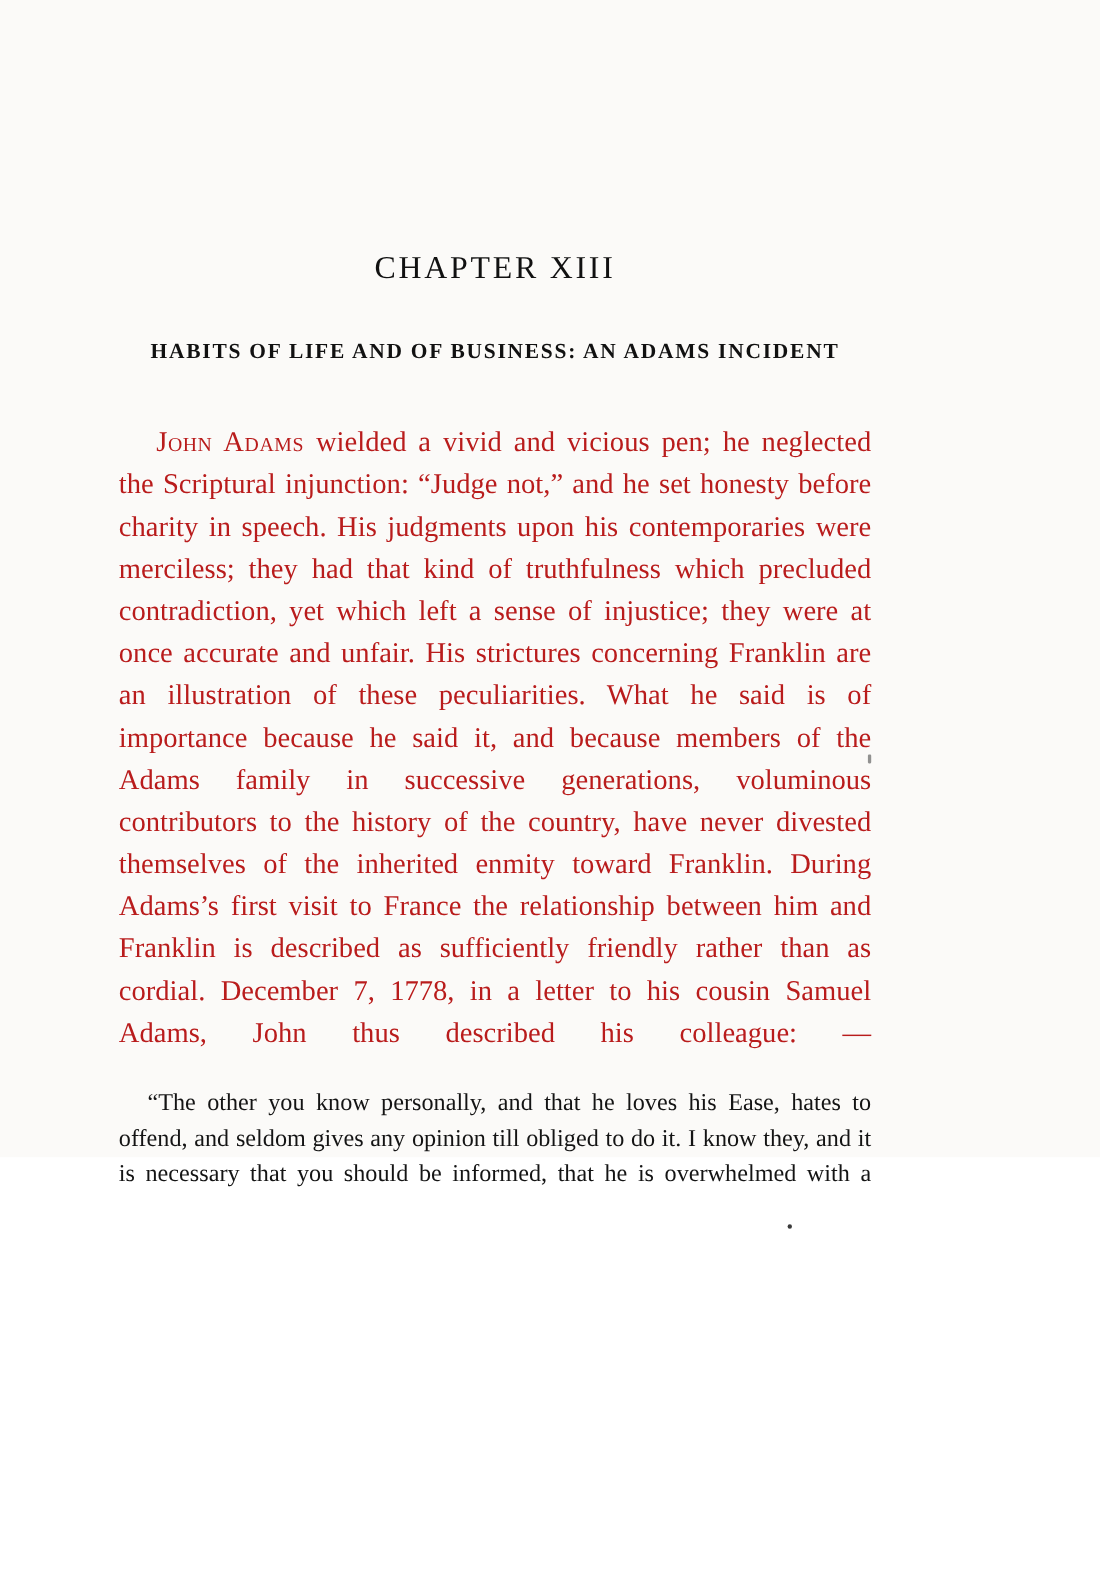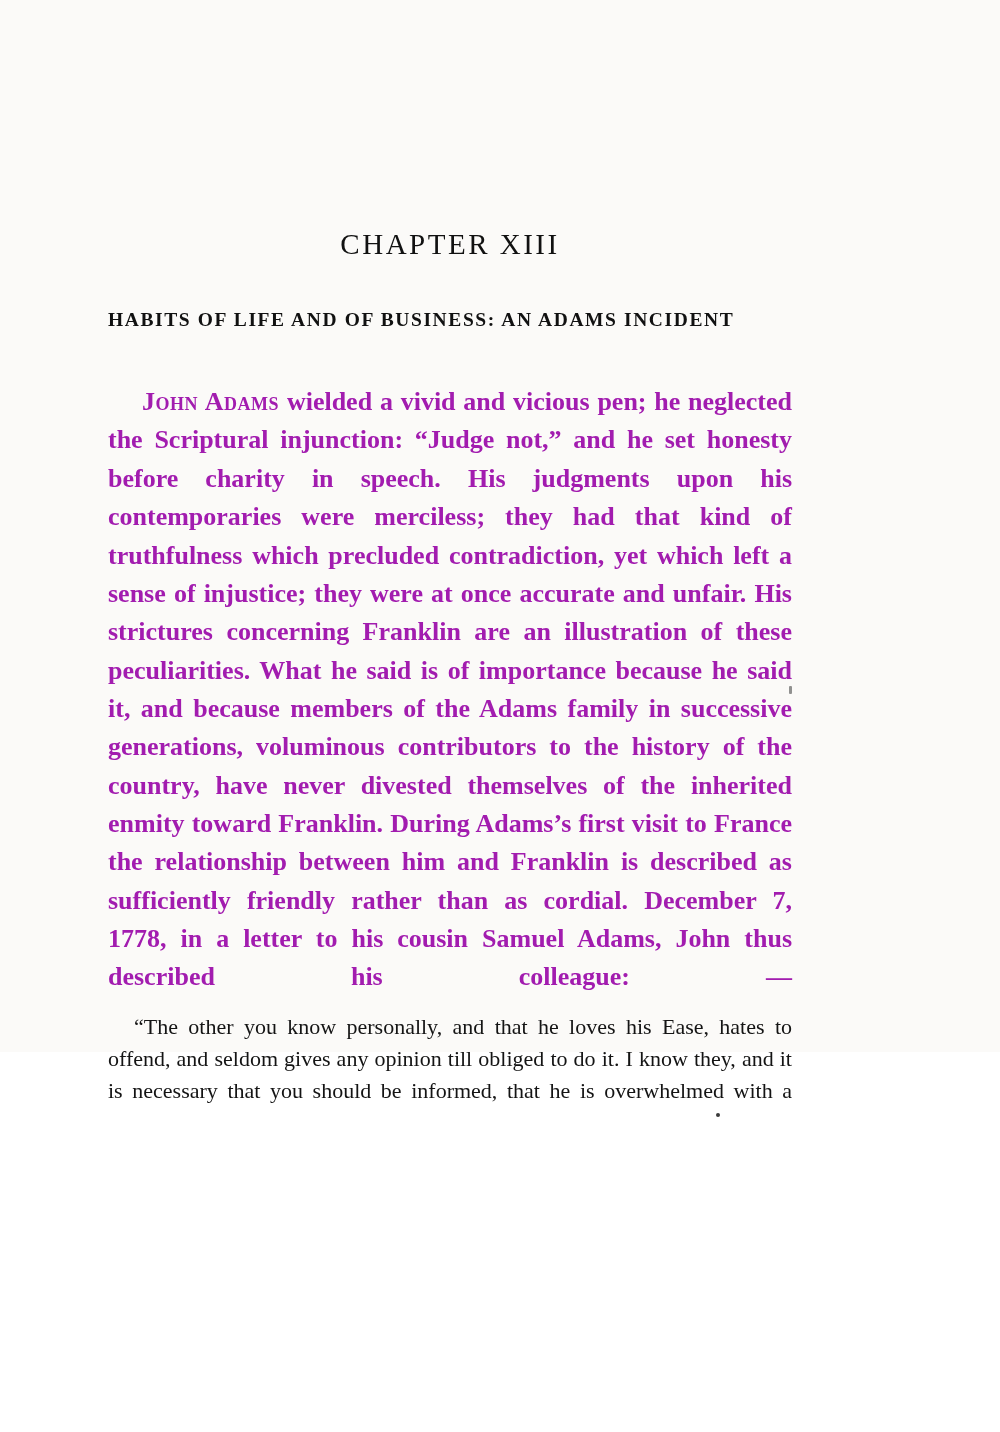--- a/index.html
+++ b/index.html
@@ -31,38 +31,37 @@
   .chapter-heading {
     text-align: center;
     font-size: 29px;
     letter-spacing: 2.5px;
     font-variant: small-caps;
     margin: 0 0 42px 0;
     font-weight: normal;
     color: #111;
   }
   .chapter-subtitle {
-    text-align: left;
+    text-align: center;
     font-size: 19.5px;
     letter-spacing: 1.6px;
     font-weight: bold;
     line-height: 1.75;
     margin: 0 0 46px 0;
     color: #111;
   }
   .body-par {
     font-size: 26px;
     line-height: 1.475;
     text-align: justify;
     text-align-last: justify;
-    margin: 0 0 14px 0;
+    margin: 0 0 28px 0;
     text-indent: 34px;
-    color: #a21caf;
+    color: #b91c1c;
     word-spacing: 0.5px;
-    font-weight: bold;
   }
   .body-par .smallcaps {
     font-variant: small-caps;
     letter-spacing: 0.5px;
   }
   .quote-par {
     font-size: 22px;
     line-height: 1.47;
     text-align: justify;
     text-align-last: justify;

